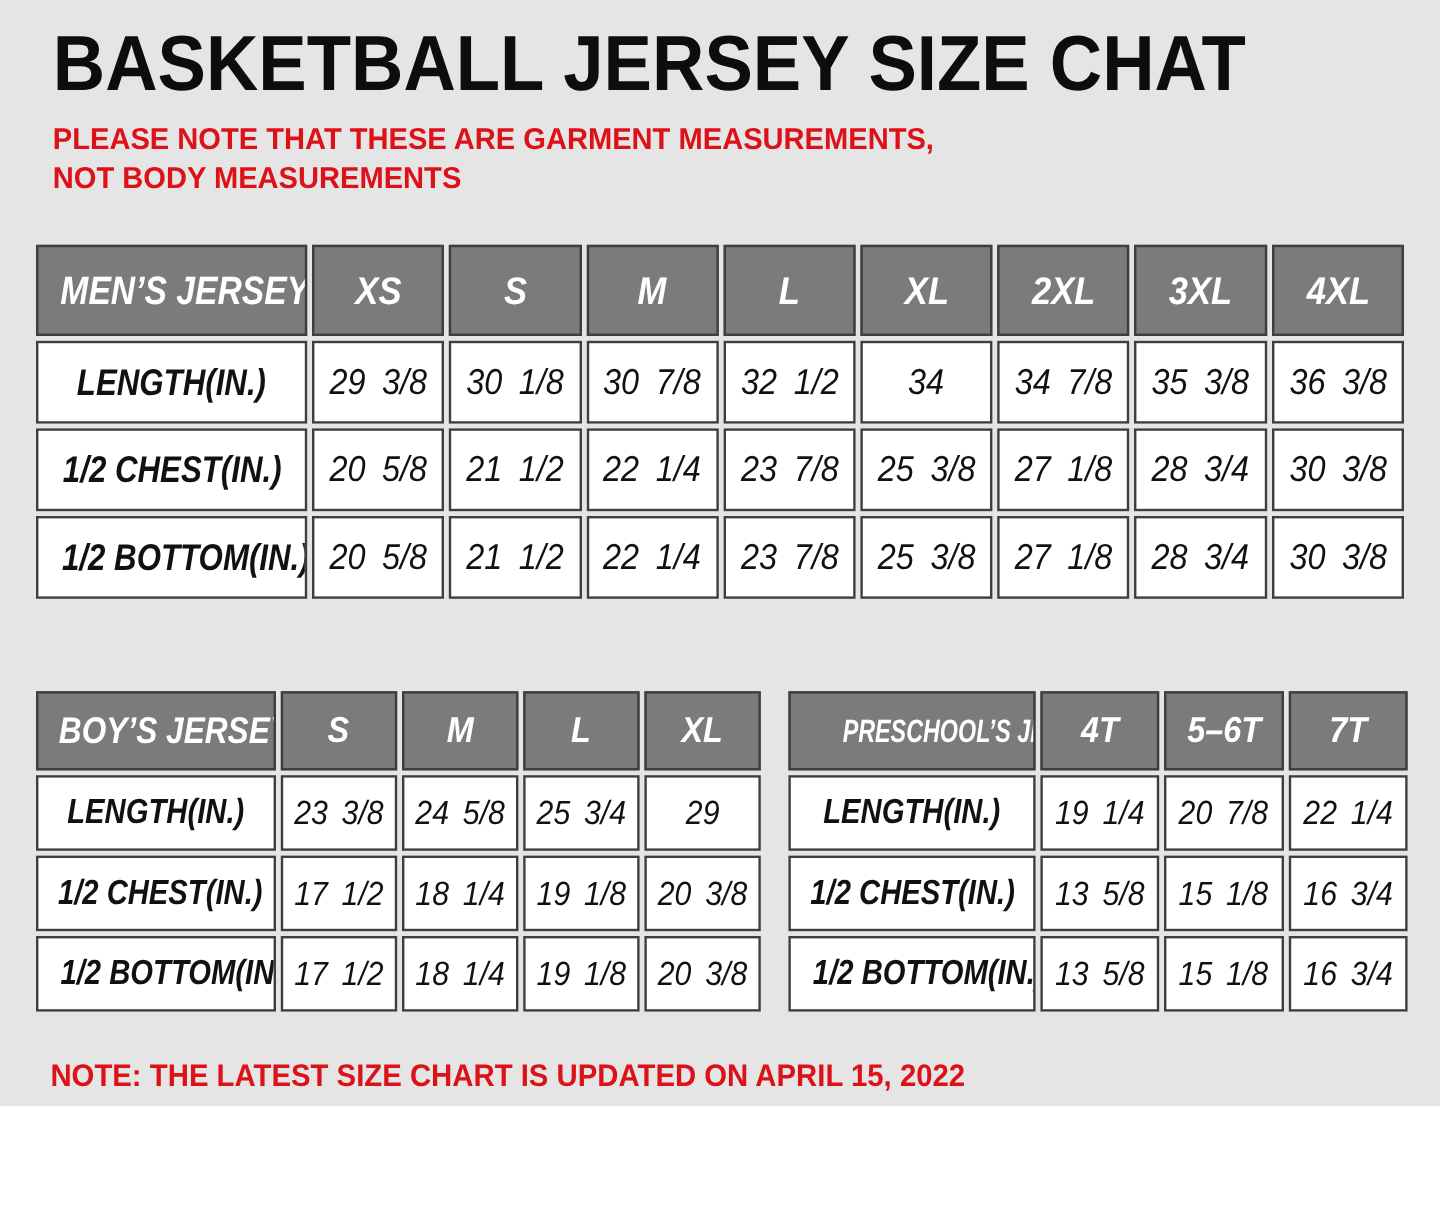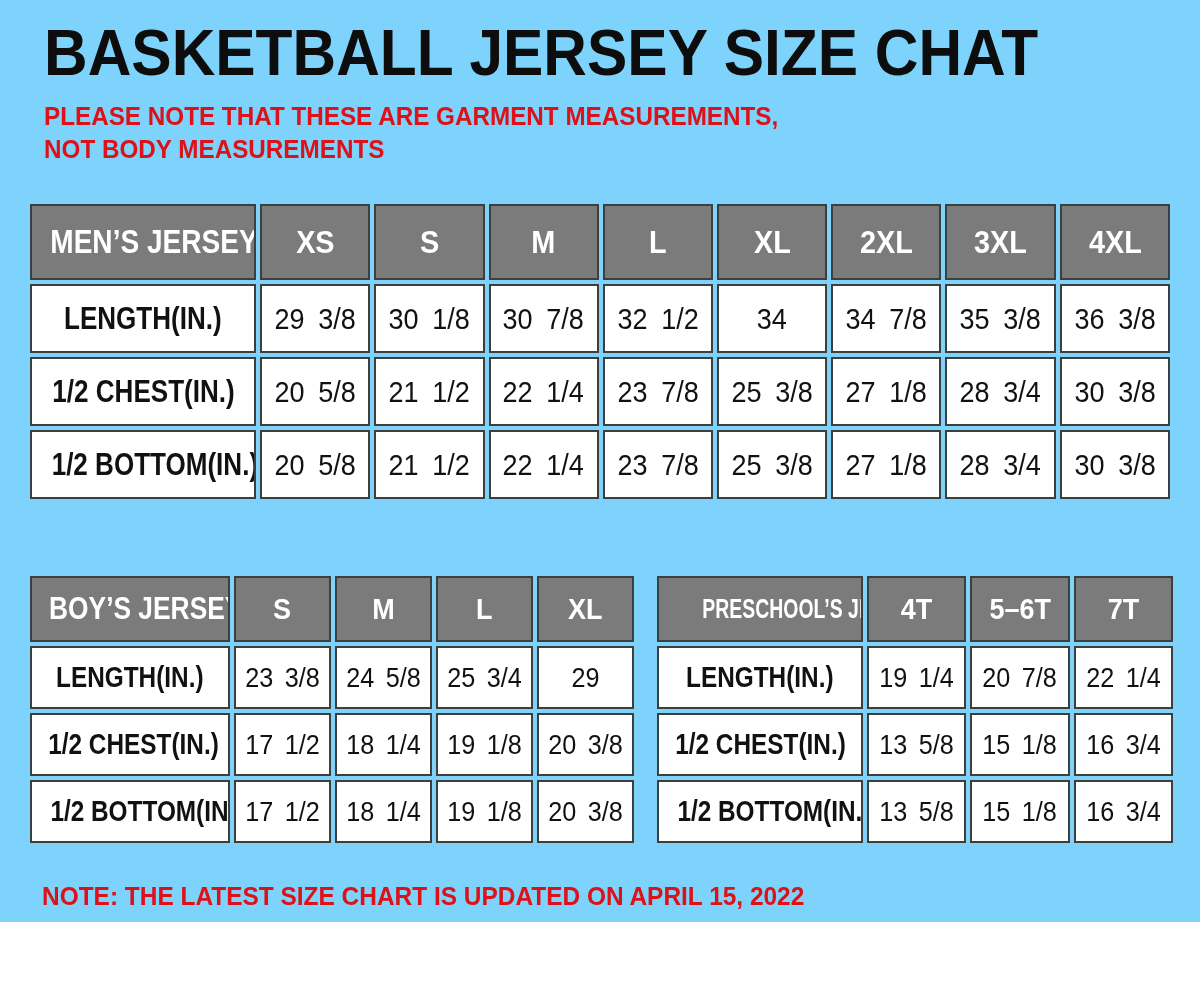--- a/index.html
+++ b/index.html
@@ -1,20 +1,20 @@
 <!DOCTYPE html>
 <html style="--header-gray: #7b7b7b; --cell-border: #3e3e3e; --note-red: #dd1118;"><head>
 <meta charset="utf-8">
 <style>
   html, body { margin: 0; padding: 0; background: #ffffff; }
   .page {
     position: relative;
     width: 1200px;
     height: 922px;
-    background: #7dd3fc;
+    background: #e5e5e5;
     overflow: hidden;
     font-family: "Liberation Sans", sans-serif;
     color: #111111;
   }
 
   
   .page-title {
     position: absolute;
     left: 44px;
     top: 20px;
@@ -43,20 +43,21 @@
     transform: scaleX(0.97);
     transform-origin: left top;
   }
 
   
   table.size-table {
     position: absolute;
     border-collapse: separate;
     border-spacing: 4px;
     table-layout: fixed;
+    font-style: italic;
   }
   table.size-table th, table.size-table td {
     border: 2px solid var(--cell-border, #3e3e3e);
     background: #ffffff;
     text-align: center;
     vertical-align: middle;
     padding: 0;
     overflow: hidden;
   }
   table.size-table thead th {

